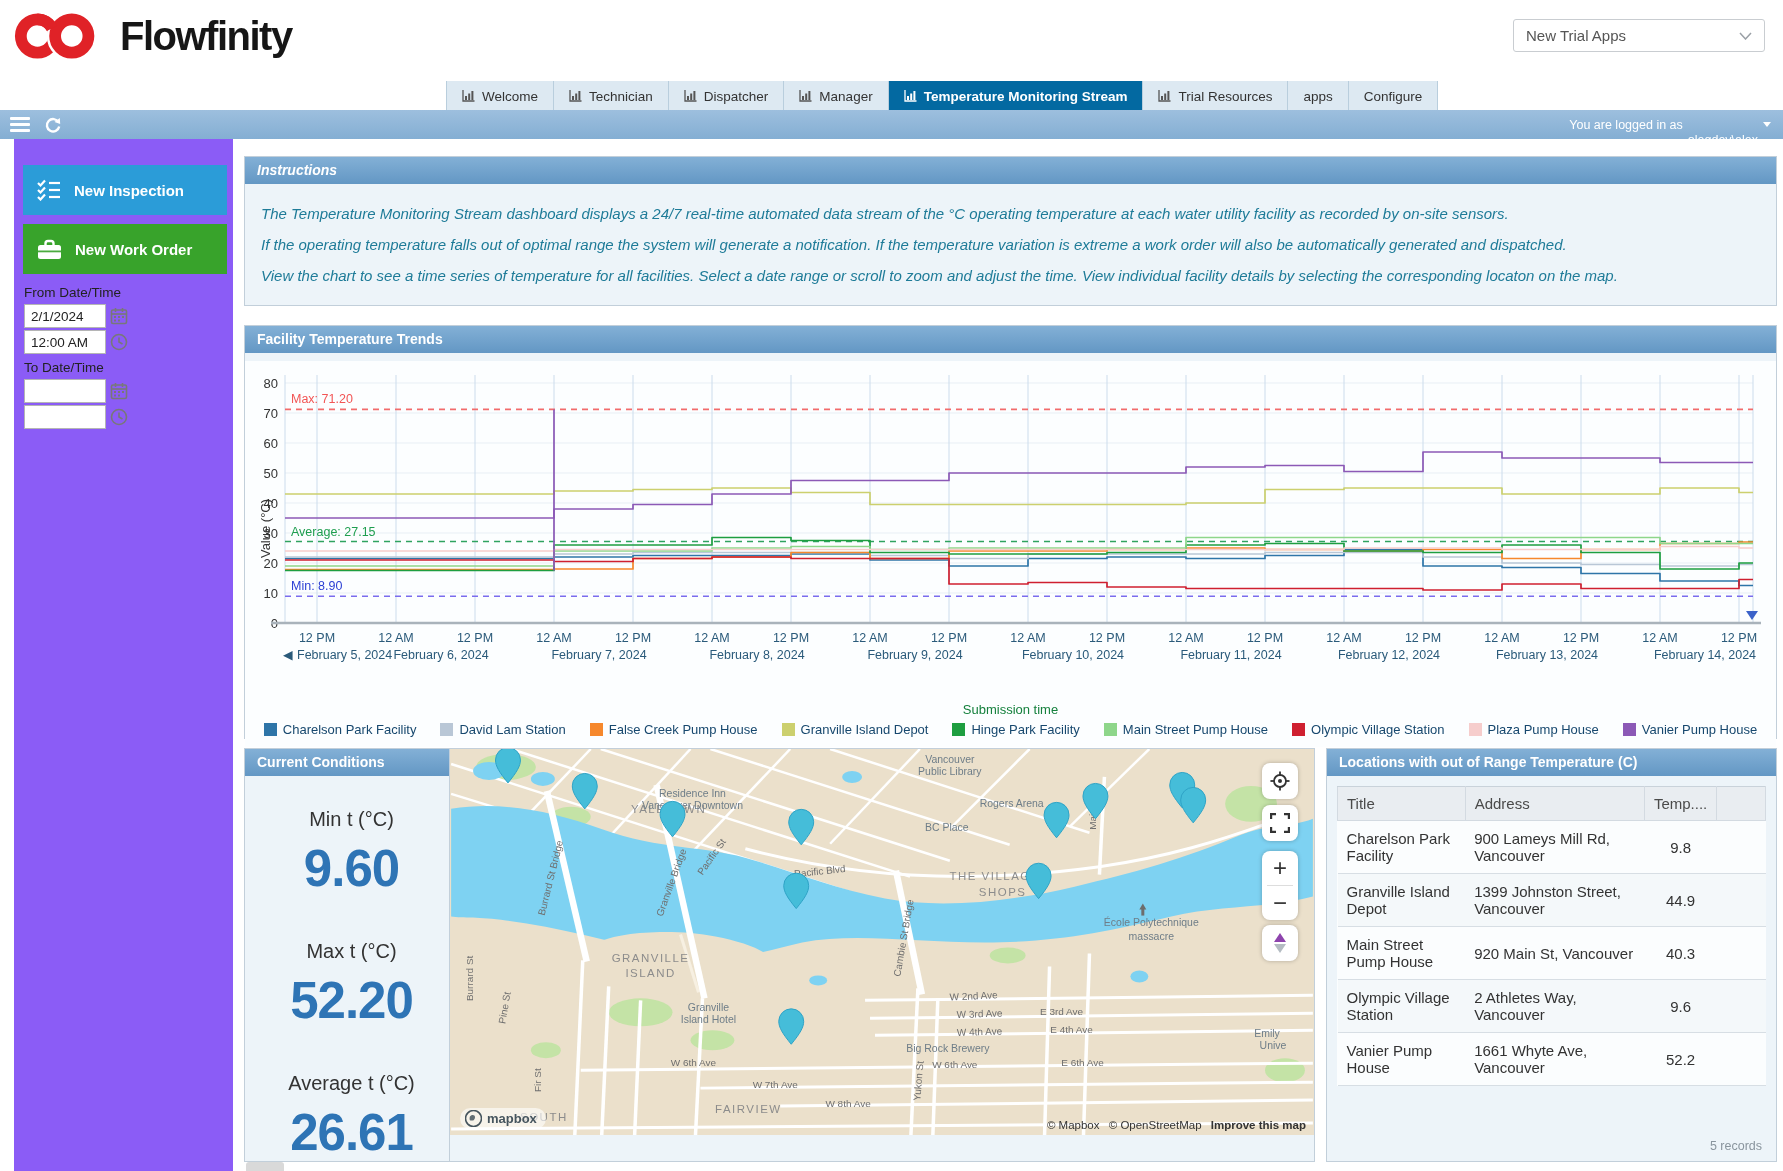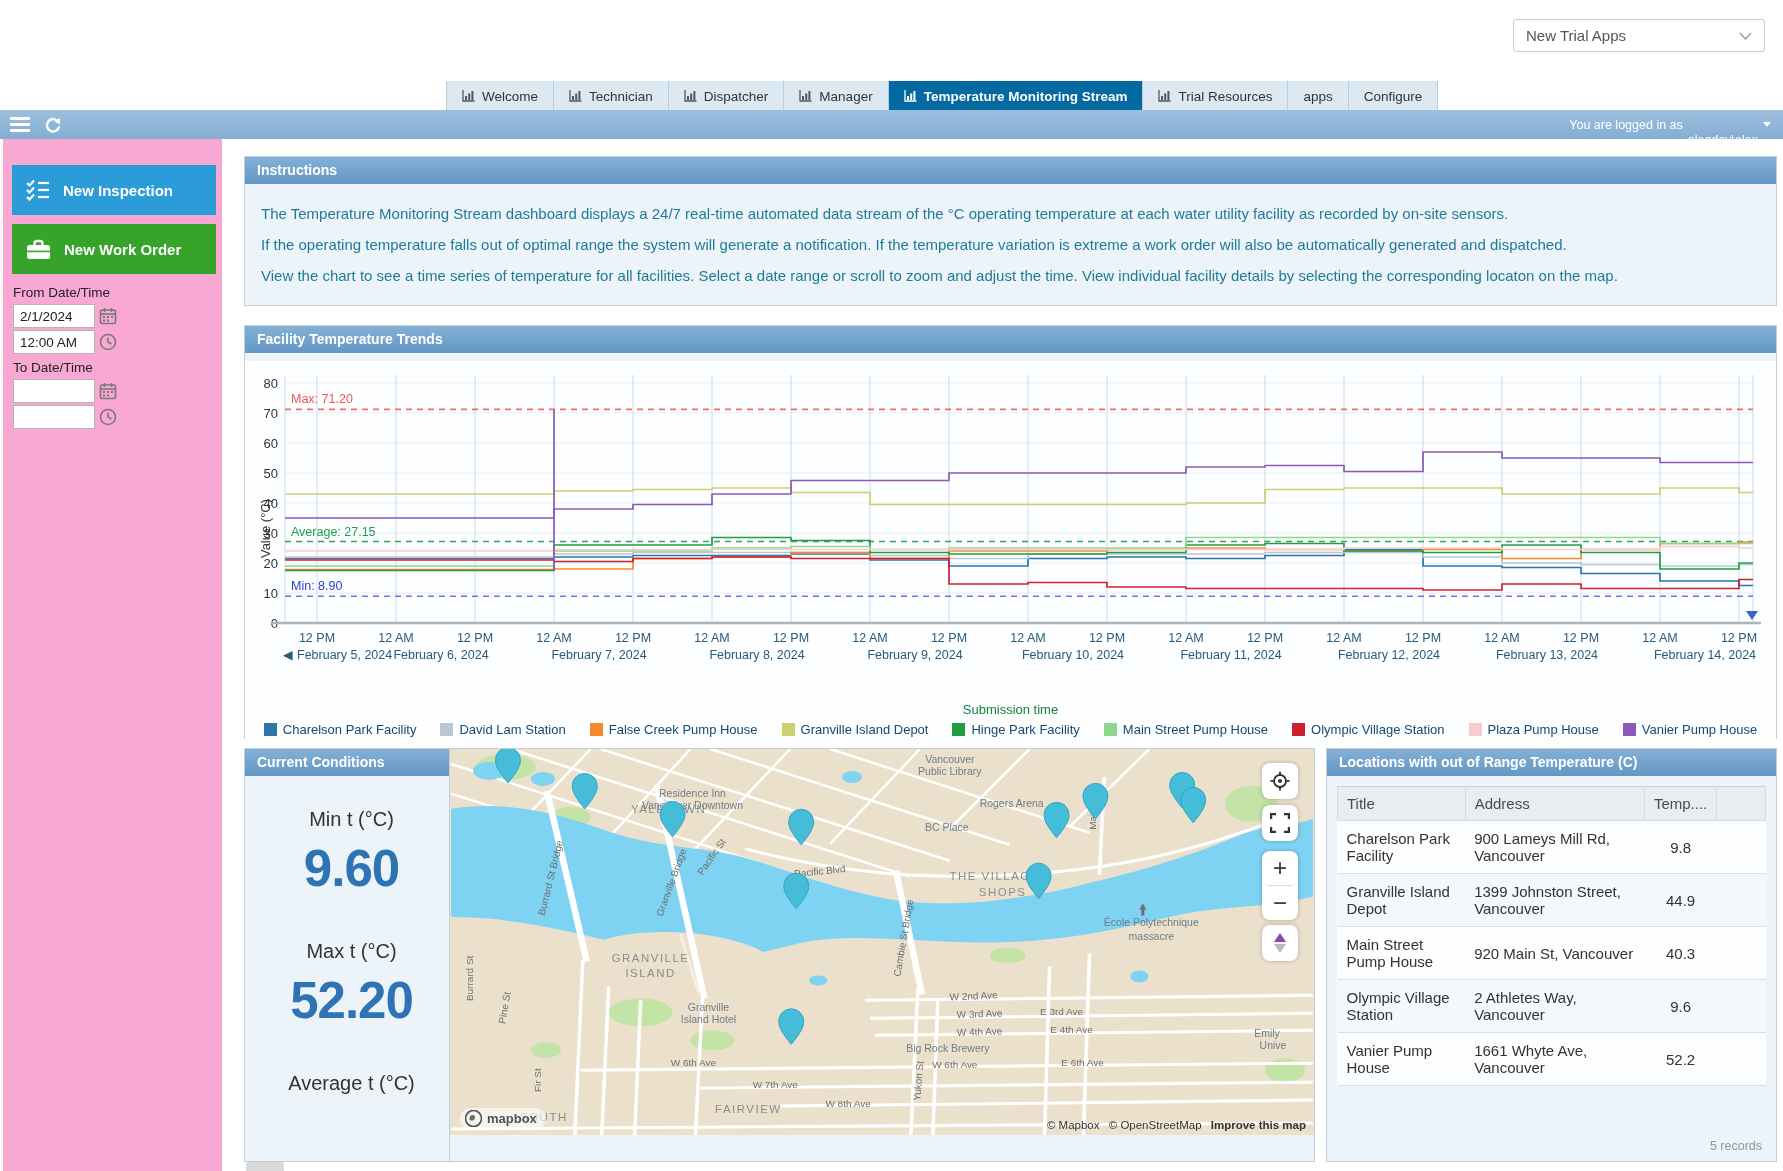--- a/index.html
+++ b/index.html
@@ -21,21 +21,21 @@
   
   .toolbar { position:absolute; left:0; top:110px; width:1783px; height:29px; background:linear-gradient(#9dbfde,#84aed3); display:flex; align-items:center; }
   .hamburger { width:20px; height:15px; margin-left:10px; display:flex; flex-direction:column; justify-content:space-between; cursor:pointer; }
   .hamburger i { display:block; height:3px; background:#fff; border-radius:1px; }
   .refresh-btn { margin-left:14px; cursor:pointer; display:flex; }
   .login-info { position:absolute; right:12px; top:0; height:29px; display:flex; align-items:center; gap:5px; color:#fff; font-size:12.5px; }
   .login-info .uname { text-decoration:underline; cursor:pointer;margin-top:31px; }
   .caret-down { width:0; height:0; border-left:4px solid transparent; border-right:4px solid transparent; border-top:5px solid #fff; }
 
   
-  .sidebar { position:absolute; left:3px; top:139px; width:219px; height:1032px; background:#f9a8d4; }
+  .sidebar { position:absolute; left:14px; top:139px; width:219px; height:1032px; background:#8b5cf6; }
   .side-btn { position:absolute; left:9px; width:204px; height:50px; display:flex; align-items:center; gap:13px; padding-left:14px; color:#fff; font-size:15px; font-weight:bold; cursor:pointer; }
   .side-label { position:absolute; left:10px; font-size:13.5px; color:#222; }
   .side-input { position:absolute; left:10px; width:82px; height:24px; border:1px solid #b5b5b5; background:#fff; font-size:13.5px; color:#222; padding:0 6px; font-family:"Liberation Sans",sans-serif; }
   .side-icon { position:absolute; left:96px; cursor:pointer; display:flex; }
 
   
   .panel { position:absolute; background:#edf4f9; border:1px solid #c2cfda; }
   .panel-header { height:27px; background:linear-gradient(#83b0d6,#6397c4); color:#fff; font-size:14px; font-weight:bold; line-height:27px; padding:0 12px; white-space:nowrap; overflow:hidden; }
 
   
@@ -78,20 +78,29 @@
   .records { position:absolute; right:14px; bottom:8px; font-size:12.5px; color:#8a959e; }
 
   .bottom-sliver { position:absolute; left:246px; top:1162px; width:38px; height:9px; background:#d9d9d9; border-radius:3px 3px 0 0; }
 
   svg text { font-family:"Liberation Sans",sans-serif; }
 </style>
 </head>
 <body>
 
 <div class="top-header">
+  <div class="logo-wrap">
+    <svg width="98" height="54" viewBox="0 0 100 54">
+      <circle cx="26" cy="27" r="17" fill="none" stroke="#e02227" stroke-width="12"></circle>
+      <circle cx="61" cy="27" r="17" fill="none" stroke="#ffffff" stroke-width="17"></circle>
+      <circle cx="61" cy="27" r="17" fill="none" stroke="#e02227" stroke-width="12"></circle>
+      <path d="M 26 10 A 17 17 0 0 1 41 19" fill="none" stroke="#e02227" stroke-width="12"></path>
+    </svg>
+    <span class="logo-word">Flowfinity</span>
+  </div>
   <div class="app-select">
     <span>New Trial Apps</span>
     <svg width="13" height="8" viewBox="0 0 13 8">
       <polyline points="1,1 6.5,7 12,1" fill="none" stroke="#9aa0a6" stroke-width="1.5"></polyline>
     </svg>
   </div>
 </div>
 
 <div class="tab-strip" id="tabStrip">
     <div class="tab">
@@ -246,21 +255,21 @@
   </span>
   <input class="side-input" style="top: 266px;" value="">
   <span class="side-icon" style="top:269px;">
     <svg width="18" height="18" viewBox="0 0 18 18">
         <circle cx="9" cy="9" r="7.5" fill="none" stroke="#787878" stroke-width="1.6"></circle>
         <polyline points="9,4.5 9,9 12.5,11" fill="none" stroke="#787878" stroke-width="1.6"></polyline>
       </svg>
   </span>
 </div>
 
-<div class="panel" style="left:244px; top:156px; width:1533px; height:150px;">
+<div class="panel" style="left:244px; top:156px; width:1533px; height:150px;font-style:italic;">
   <div class="panel-header">Instructions</div>
   <div class="instr-body" id="instrBody">
       <p>The Temperature Monitoring Stream dashboard displays a 24/7 real-time automated data stream of the °C operating temperature at each water utility facility as recorded by on-site sensors.</p>
       <p>If the operating temperature falls out of optimal range the system will generate a notification. If the temperature variation is extreme a work order will also be automatically generated and dispatched.</p>
       <p>View the chart to see a time series of temperature for all facilities. Select a date range or scroll to zoom and adjust the time. View individual facility details by selecting the corresponding locaton on the map.</p>
     </div>
 </div>
 
 <div class="panel" style="left:244px; top:325px; width:1533px; height:414px;">
   <div class="panel-header">Facility Temperature Trends</div>
@@ -397,20 +406,21 @@
 </div>
 
 <div class="panel" style="left:244px; top:748px; width:215px; height:414px;">
   <div class="panel-header">Current Conditions</div>
   <div class="cc-body" id="ccBody">
       <div class="cc-label">Min t (°C)</div>
       <div class="cc-value">9.60</div>
       <div class="cc-label">Max t (°C)</div>
       <div class="cc-value">52.20</div>
       <div class="cc-label">Average t (°C)</div>
+      <div class="cc-value">26.61</div>
     </div>
 </div>
 
 <div class="panel" style="left:449px; top:748px; width:866px; height:414px;">
   <div class="map-body">
     <svg id="mapSvg" width="864" height="386" viewBox="0 0 864 387">
 
       <rect x="0" y="0" width="864" height="387" fill="#ebe0cb"></rect>
 
       <g fill="#c4e3a6">

